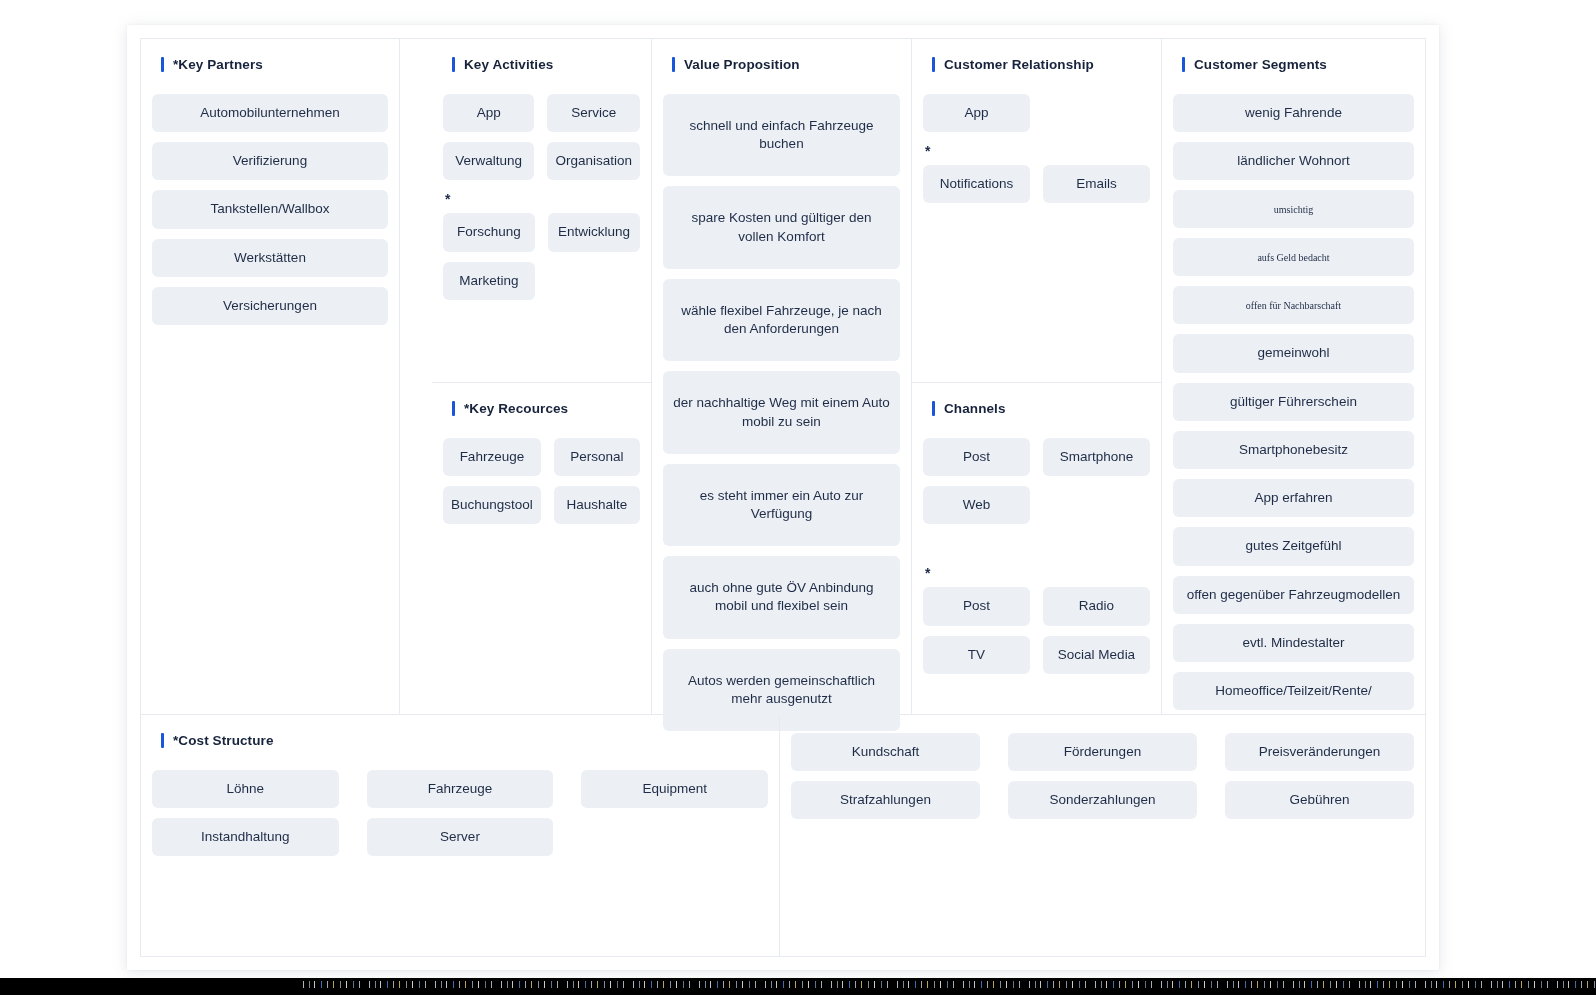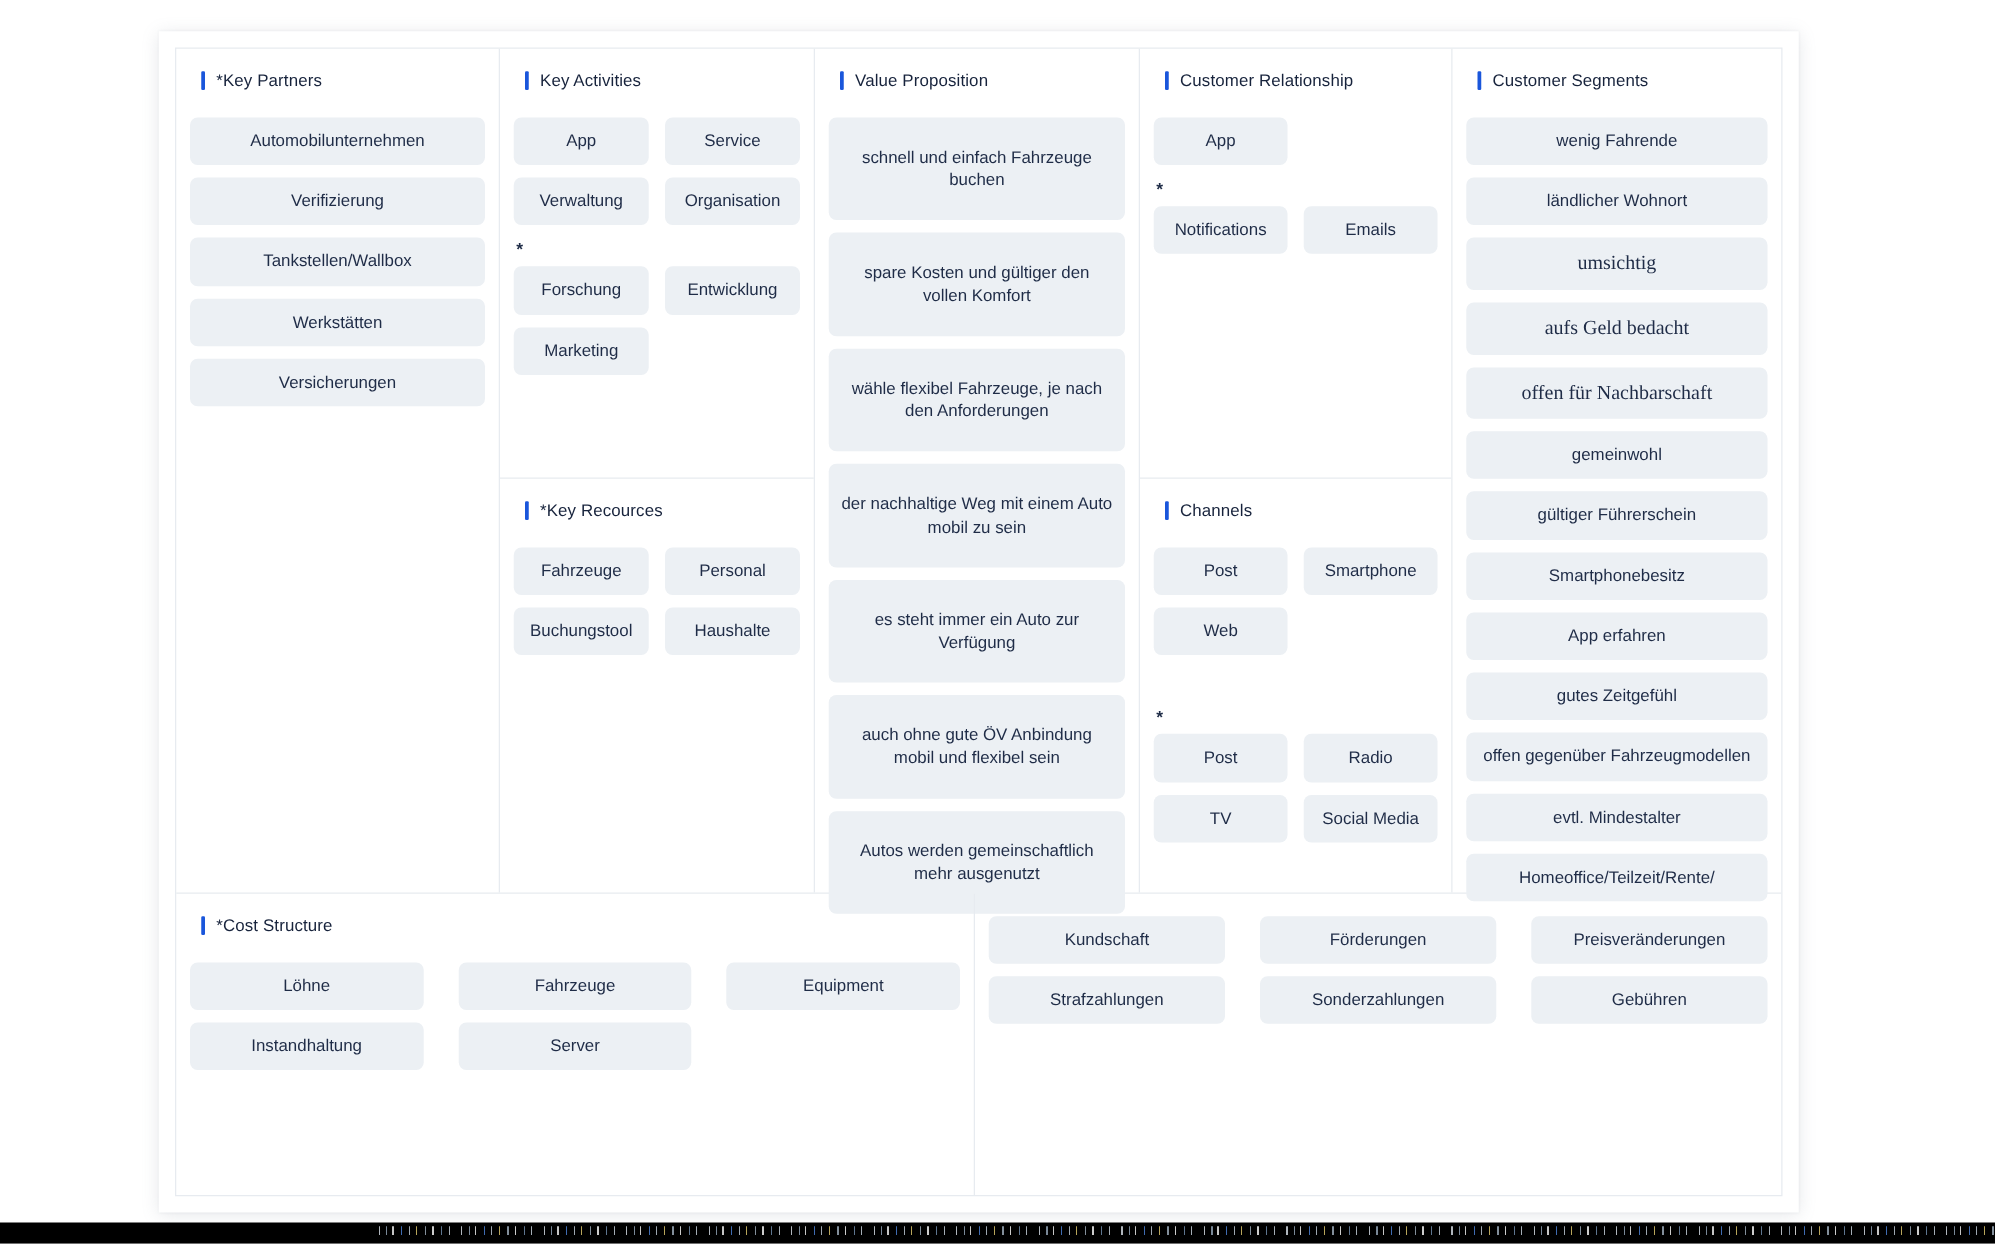--- a/index.html
+++ b/index.html
@@ -58,21 +58,21 @@
   
   .col {
     position: relative;
     min-width: 0;
     display: flex;
     flex-direction: column;
   }
   .col + .col { border-left: 1px solid #e7ebf0; }
 
   .col-partners   { flex: 0 0 258px; }
-  .col-activities { flex: 0 0 252px; }
+  .col-activities { flex: 0 0 252px; padding-left: 32px; }
   .col-value      { flex: 0 0 260px; }
   .col-relation   { flex: 0 0 250px; }
   .col-segments   { flex: 1 1 auto; }
 
   .cell {
     padding: 18px 11px 10px 11px;
     min-width: 0;
     display: flex;
     flex-direction: column;
   }
@@ -96,21 +96,21 @@
   }
   .head-bar {
     width: 3px;
     height: 15px;
     background: #1a56db;
     border-radius: 1px;
     flex: 0 0 auto;
   }
   .head-label {
     font-size: 13.5px;
-    font-weight: normal;
+    font-weight: bold;
     color: #17233c;
     letter-spacing: 0.1px;
     white-space: nowrap;
   }
 
   
   .group { display: block; }
 
   .chips {
     display: grid;
@@ -129,21 +129,21 @@
     text-align: center;
     padding: 10px 8px;
     min-height: 38px;
     display: flex;
     align-items: center;
     justify-content: center;
   }
   .chip-tall { padding: 23px 9px; }
 
   
-  .chip.serif { font-family: "Liberation Serif", serif; font-size: 16px; }
+  .chip.serif { font-family: "Liberation Serif", serif; font-size: 10px; }
 
   .sep {
     font-size: 14px;
     font-weight: bold;
     color: #1f2c47;
     line-height: 1;
     margin: 12px 0 9px 2px;
     height: 12px;
   }
   .sep-spaced { margin-top: 42px; }

